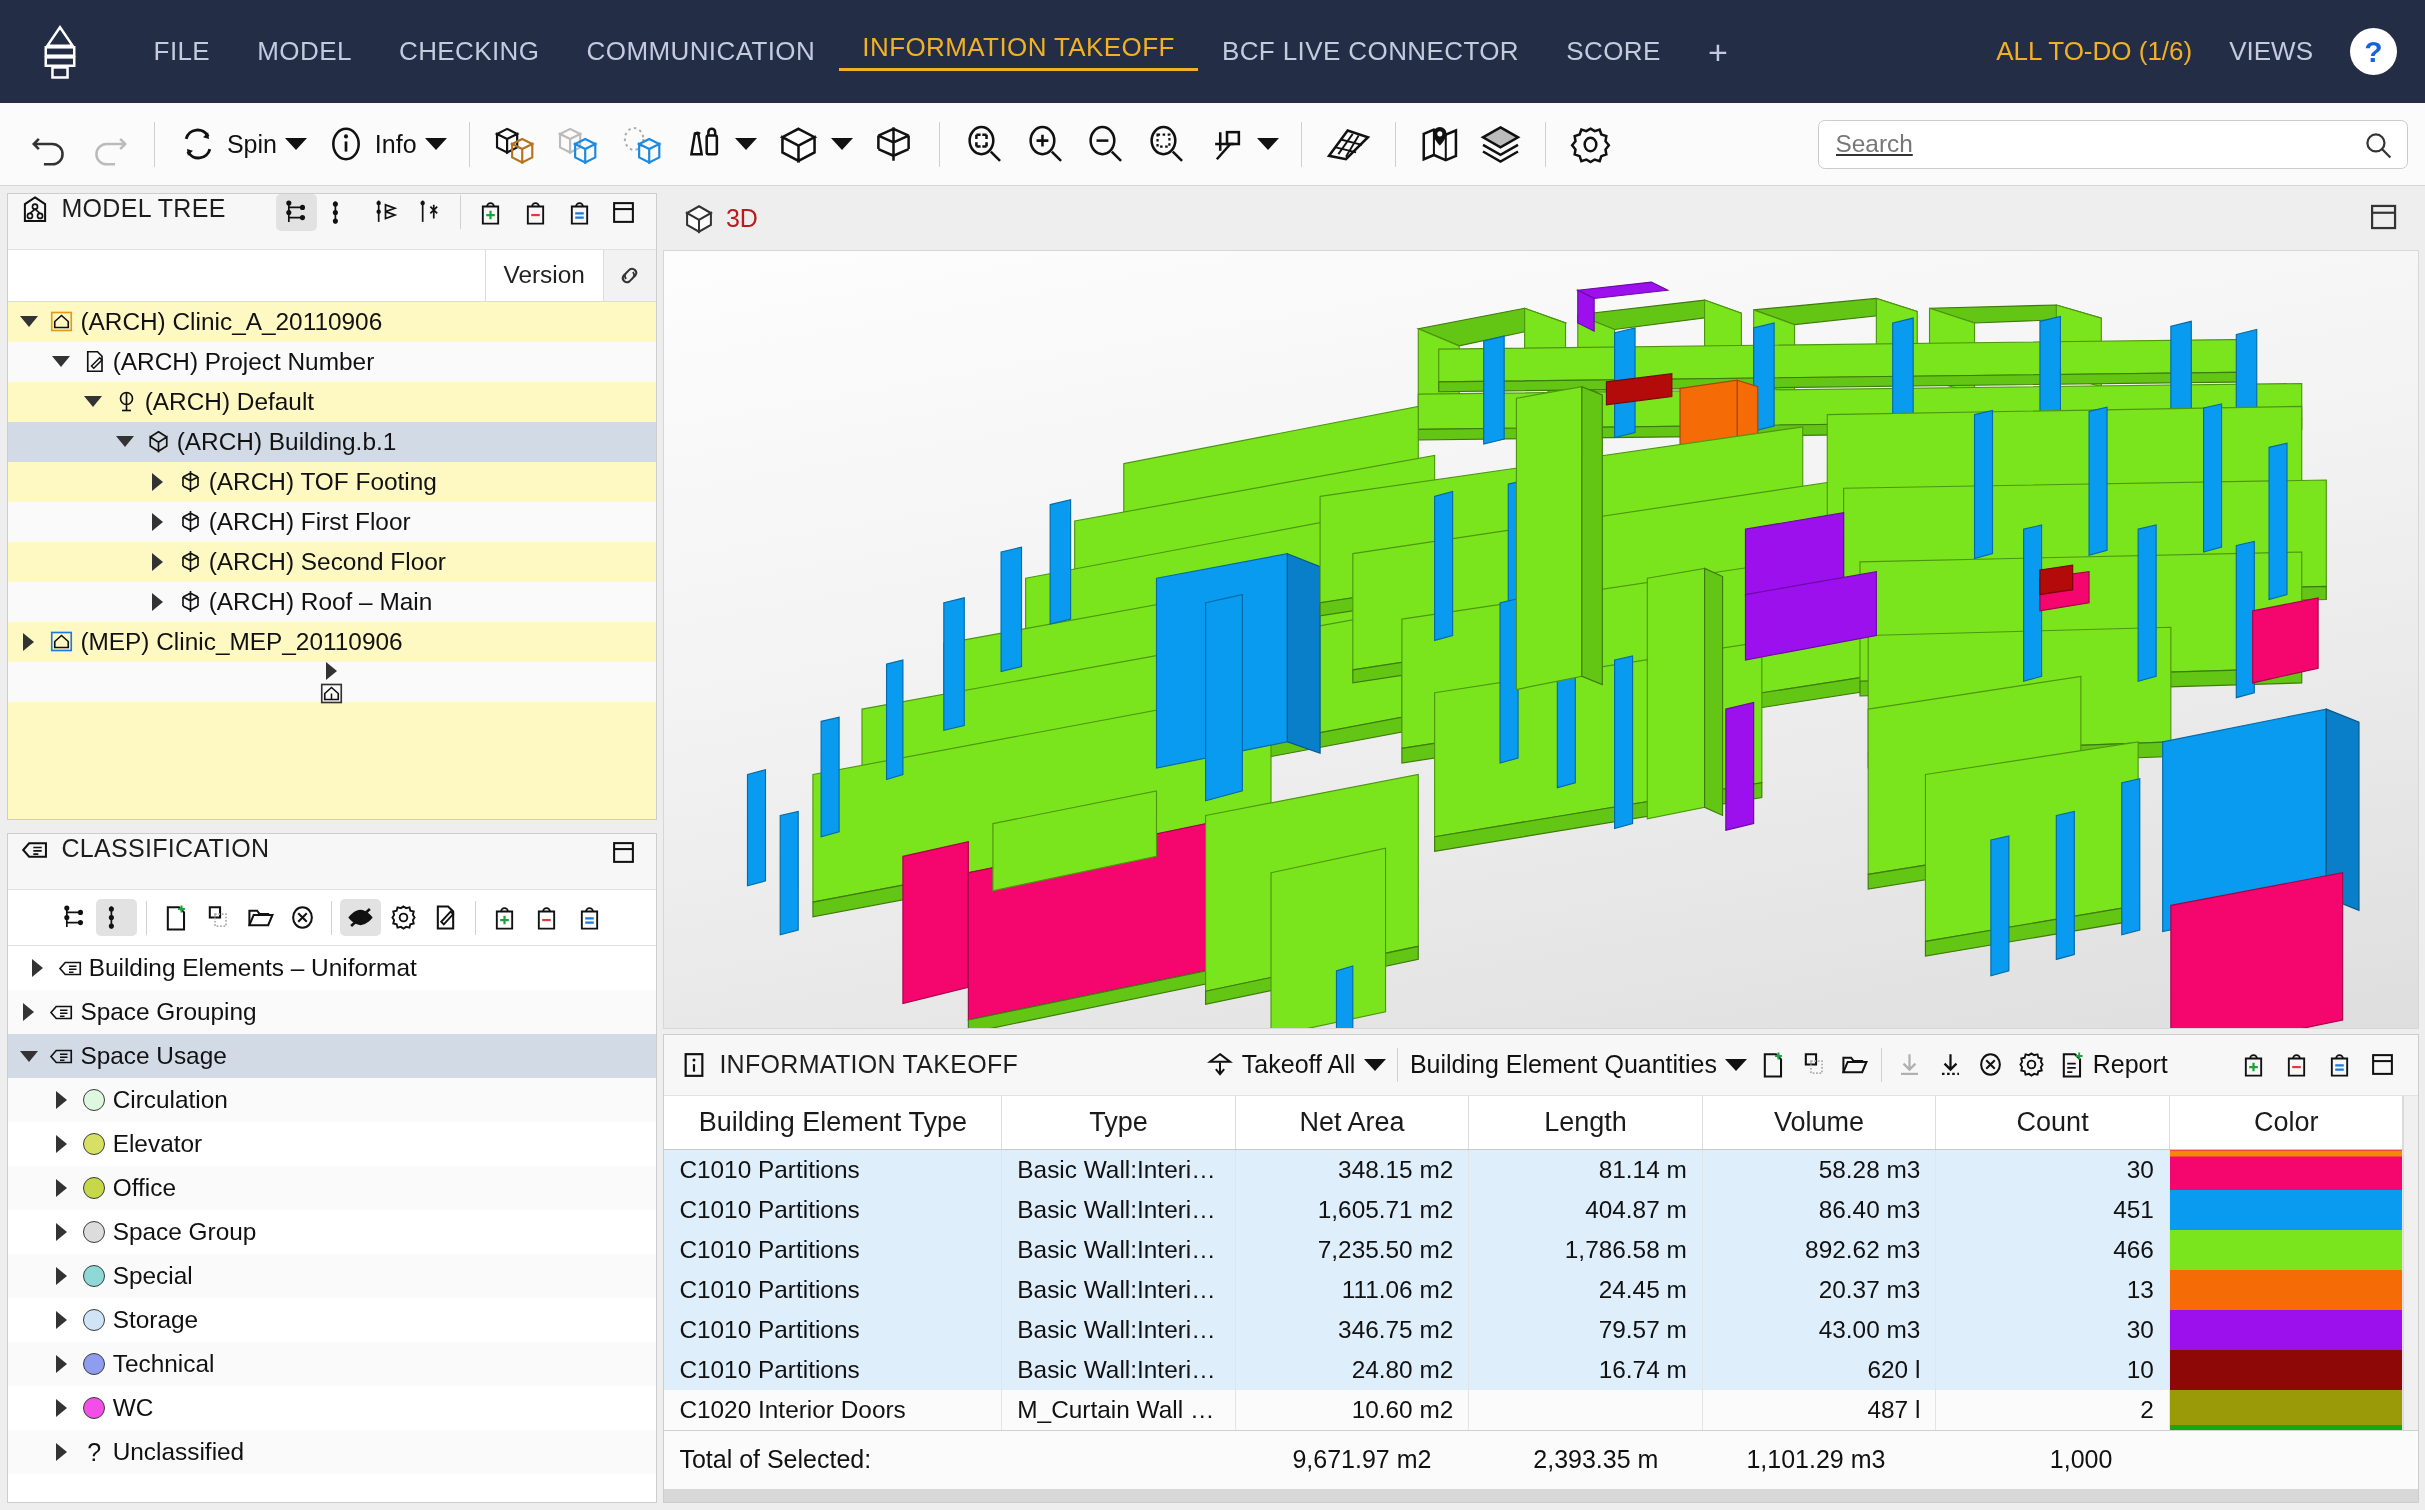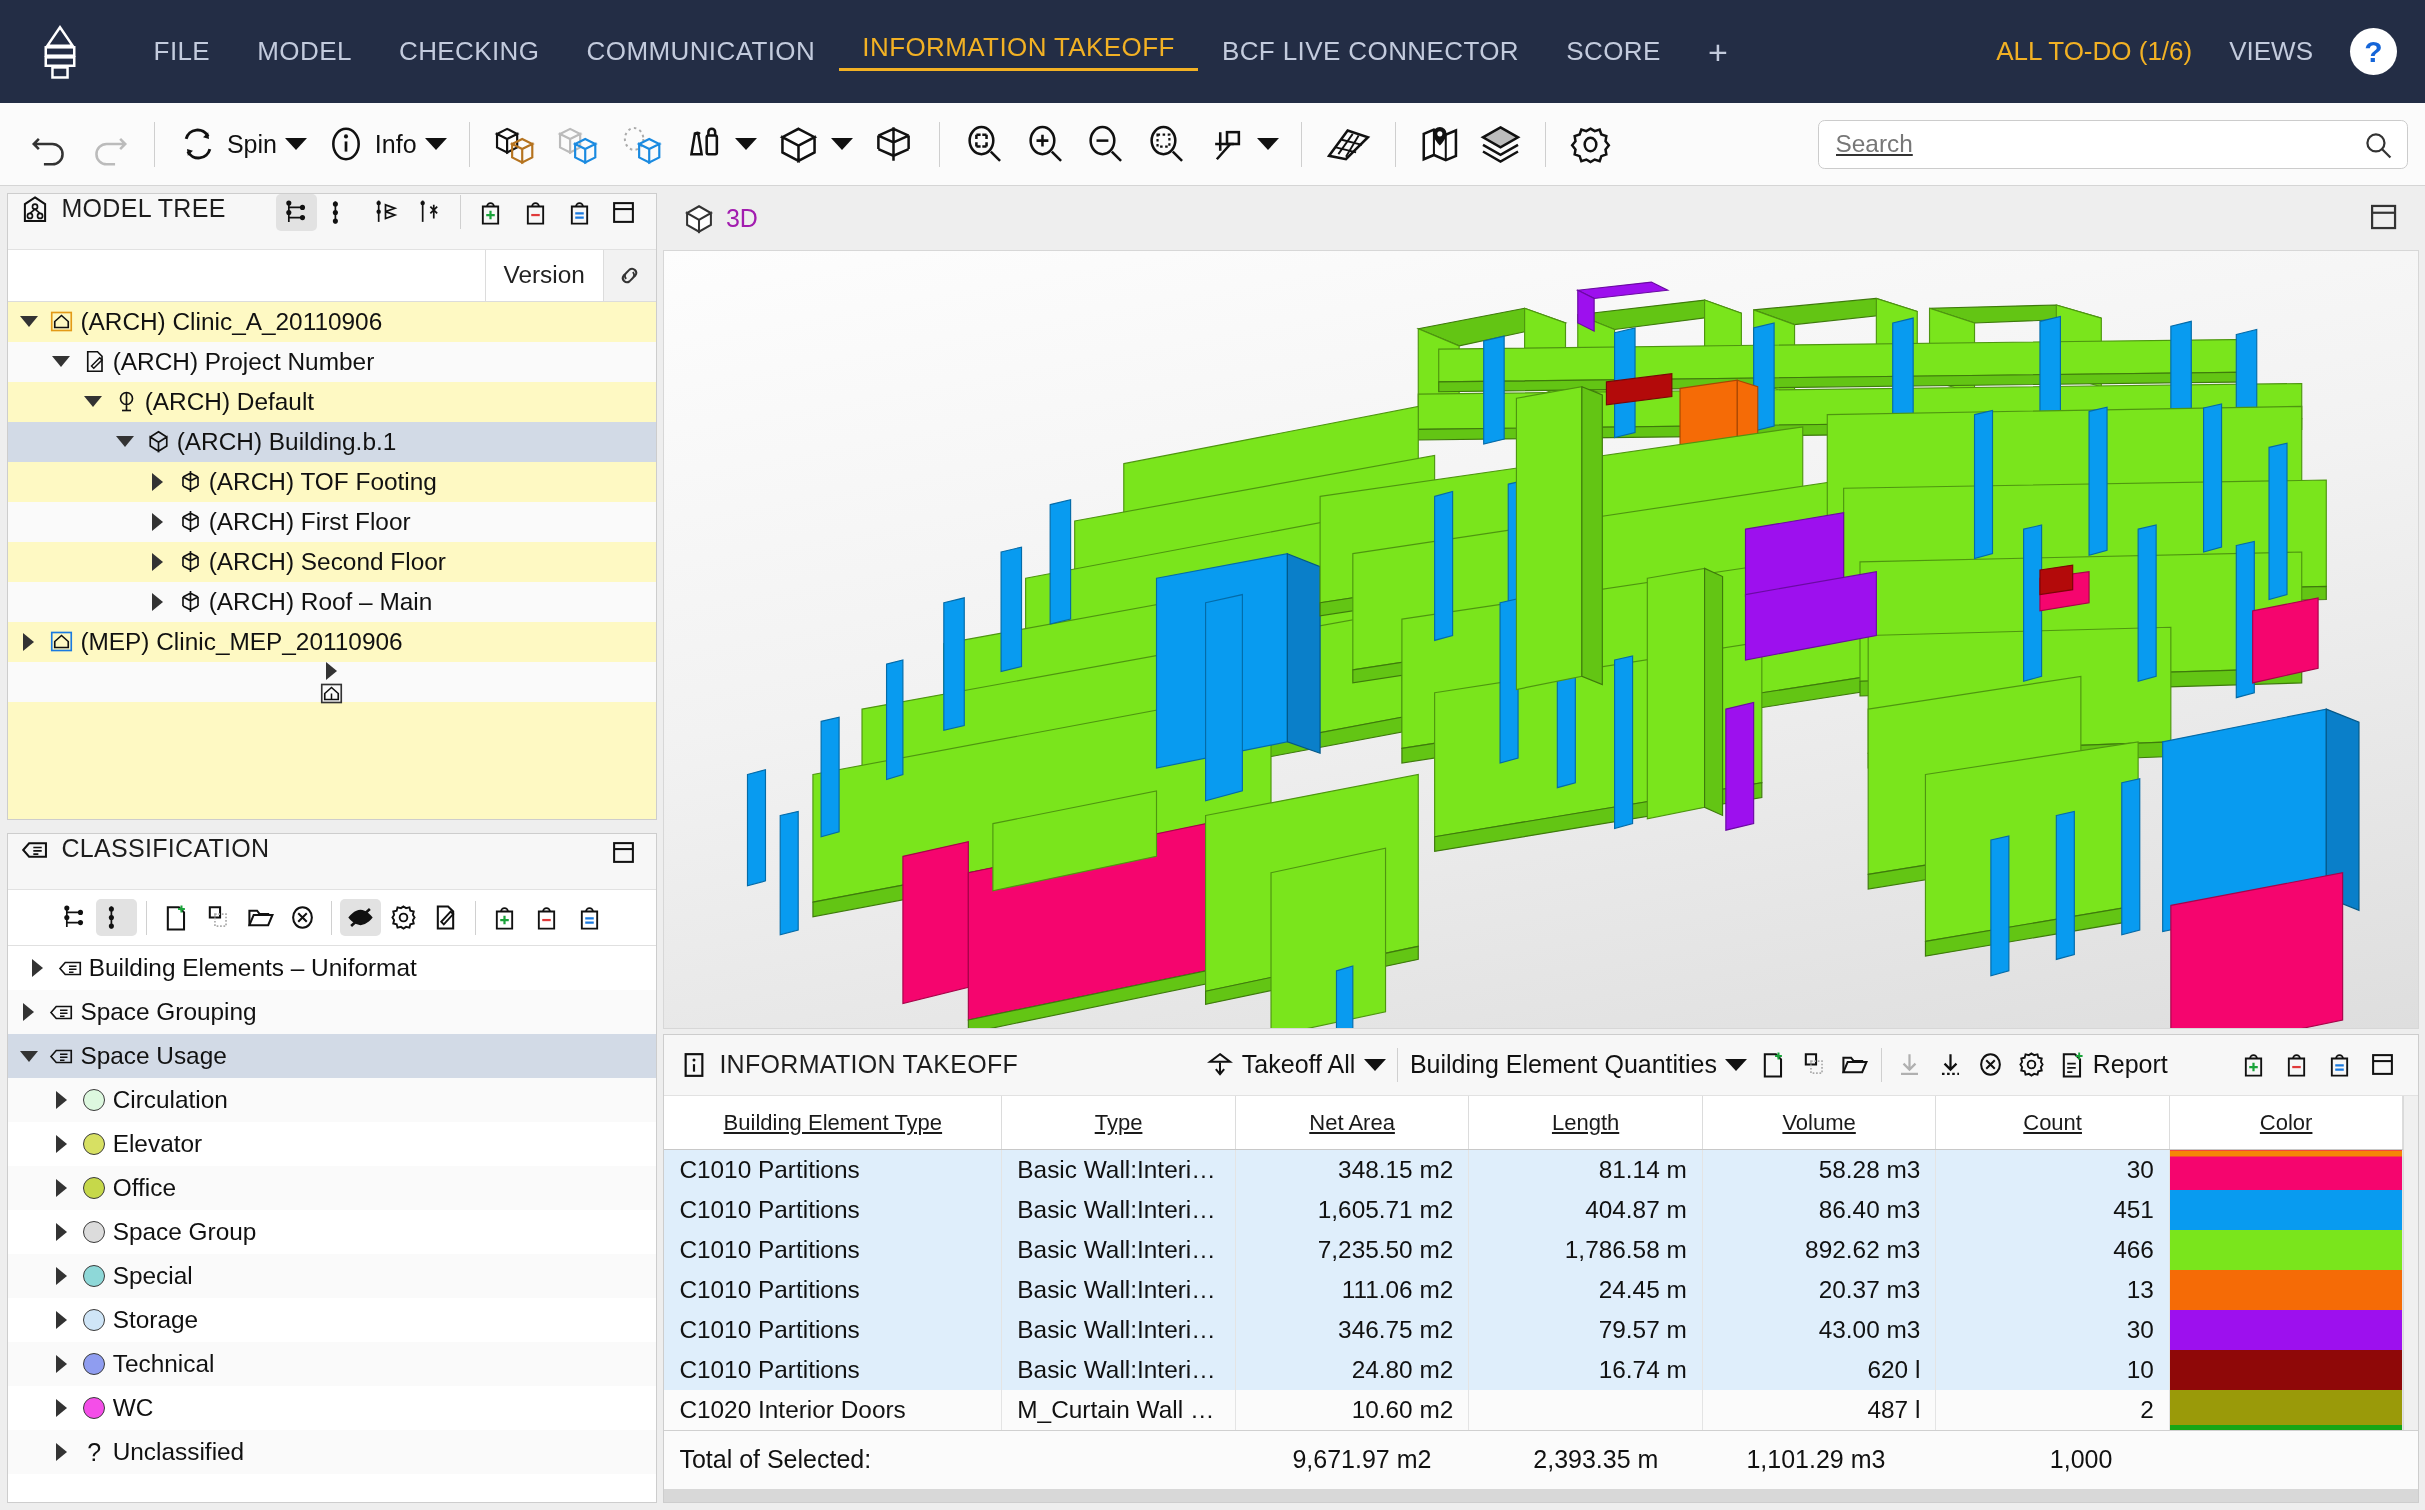--- a/index.html
+++ b/index.html
@@ -94,41 +94,41 @@
   .tw-text { overflow:hidden; text-overflow:ellipsis; }
 
   
   .cls-toolbar { height:56px; display:flex; align-items:center; justify-content:center;
                  border-bottom:0.8px solid #e0e0e0; background:#fff; gap:1.7px; flex:none;}
   .cls-body { flex:1; overflow:hidden; background:#fff;}
   .dot { width:22px;height:22px;border-radius:50%; border:1.7px solid #3a3a3a; display:inline-block;}
 
   
   .view3d-head { height:52px; display:flex;align-items:center; padding:0 18.5px; flex:none; background:#eeeeee;}
-  .view3d-title { font-size:25px;color:#a21caf;margin-left:10px;}
+  .view3d-title { font-size:25px;color:#b91c1c;margin-left:10px;}
   .view3d-right { margin-left:auto; }
   .view3d {
     flex:1; min-height:0; position:relative; overflow:hidden;
     background: linear-gradient(170deg,#fdfdfd 0%, #f2f2f2 45%, #dedede 100%);
     border:0.8px solid #d7d7d7;
   }
   .view3d svg { position:absolute; left:0; top:0; width:100%; height:100%; }
 
   
   .takeoff { flex:none; background:#fff; border:0.8px solid #cdcdcd; display:flex; flex-direction:column;}
   .tk-head { height:61px; background:#f7f7f7; display:flex; align-items:center; padding:0 15px; border-bottom:0.8px solid #e2e2e2; flex:none;}
   .tk-title { font-size:25px; color:#1d1d1d; margin-left:10px; letter-spacing:0.3px;}
   .tk-center { margin-left: 182px; display:flex; align-items:center; }
   .tk-btn { display:flex;align-items:center; font-size:25px;color:#111; cursor:pointer; padding:2.5px 5px;}
   .tk-right { margin-left:auto; display:flex; align-items:center; gap:2.5px;}
 
   table.tk-table { width:100%; border-collapse:collapse; table-layout:fixed; }
   table.tk-table th {
-    font-size:22px; font-weight:normal; color:#1a1a1a; height:54px;
-    background:#fff; border-right:0.8px solid #dcdcdc; border-bottom:0.8px solid #c8c8c8;text-decoration:underline;
+    font-size:27px; font-weight:normal; color:#1a1a1a; height:54px;
+    background:#fff; border-right:0.8px solid #dcdcdc; border-bottom:0.8px solid #c8c8c8;
   }
   table.tk-table td {
     font-size:24.4px; color:#111; height:40px; border-right:0.8px solid #e4e4e4;
     padding: 0 15px; white-space:nowrap; overflow:hidden; text-overflow:ellipsis;
   }
   tr.sel td { background:#dfeefb; }
   tr.unsel td { background:#fbfbfb; }
   td.num { text-align:right; }
   td.colorcell { padding:0; border-right:none;}
   .tk-total { display:flex; align-items:center; height:59px; border-top:0.8px solid #d0d0d0; background:#fbfbfb;}

